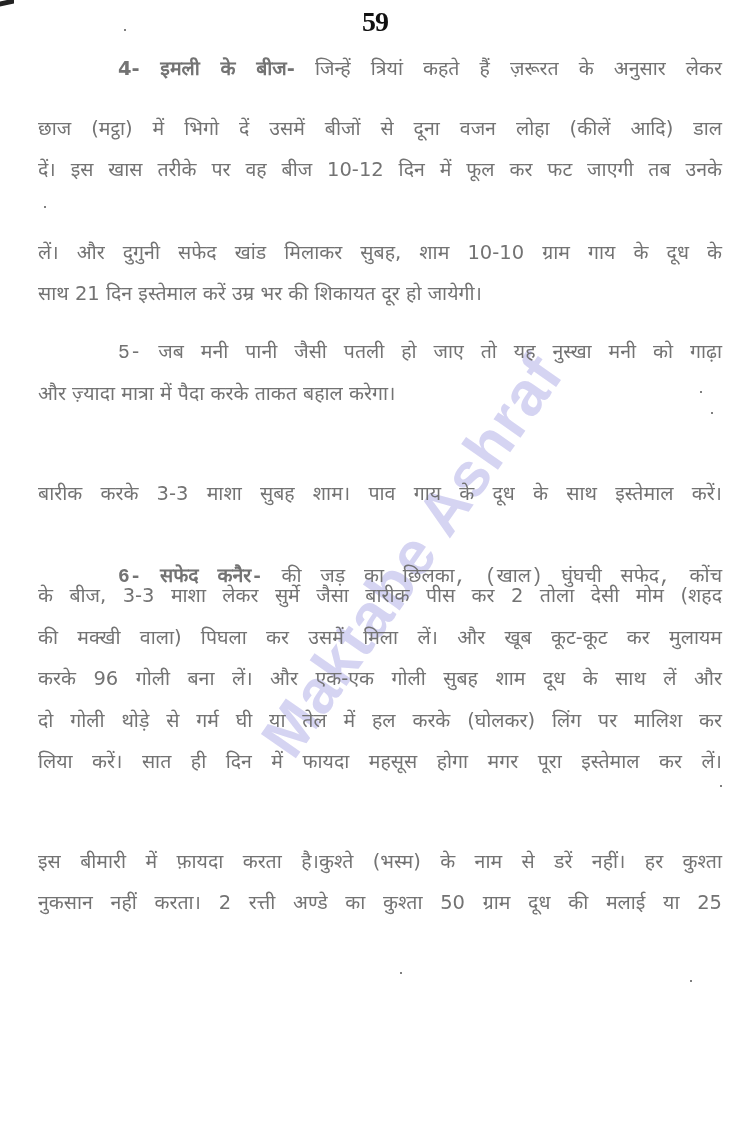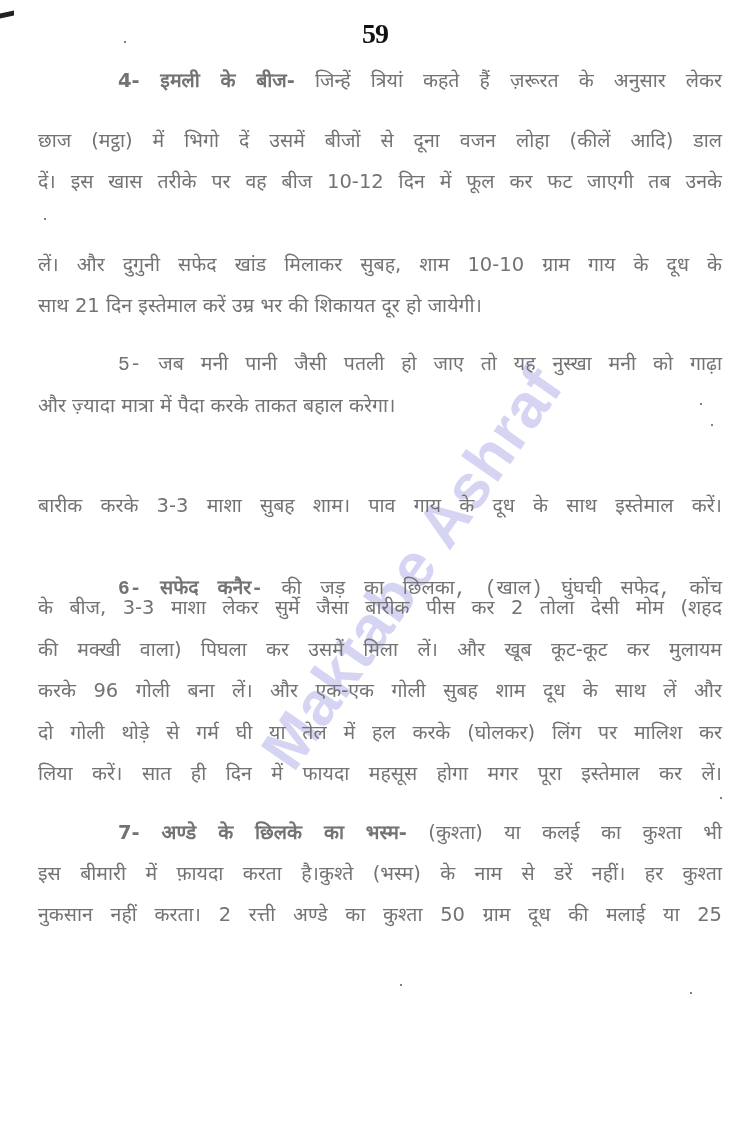--- a/index.html
+++ b/index.html
@@ -14,21 +14,20 @@
       overflow: hidden;
       font-family: "DejaVu Sans", sans-serif;
       color: #111111;
     }
     .page {
       position: absolute;
       left: 0; top: 0;
       width: 750px;
       height: 811px;
       background: #ffffff;
-      margin-top: 12px;
     }
     .page-number {
       position: absolute;
       top: 6px;
       left: 0;
       width: 750px;
       text-align: center;
       font-family: "Liberation Serif", serif;
       font-weight: bold;
       font-size: 28px;
@@ -108,21 +107,20 @@
 
   <div class="line" style="top:477px;">बारीक करके 3-3 माशा सुबह शाम। पाव गाय के दूध के साथ इस्तेमाल करें।</div>
 
   <div class="line indent" style="top:560px;font-family:Liberation Mono, monospace;"><span class="heading">6- सफेद कनैर-</span> <span>की जड़ का छिलका, (खाल) घुंघची सफेद, कोंच</span></div>
   <div class="line" style="top:579px;">के बीज, 3-3 माशा लेकर सुर्मे जैसा बारीक पीस कर 2 तोला देसी मोम (शहद</div>
   <div class="line" style="top:621px;">की मक्खी वाला) पिघला कर उसमें मिला लें। और खूब कूट-कूट कर मुलायम</div>
   <div class="line" style="top:662px;">करके 96 गोली बना लें। और एक-एक गोली सुबह शाम दूध के साथ लें और</div>
   <div class="line" style="top:745px;">लिया करें। सात ही दिन में फायदा महसूस होगा मगर पूरा इस्तेमाल कर लें।</div>
   <div class="line" style="top:704px;">दो गोली थोड़े से गर्म घी या तेल में हल करके (घोलकर) लिंग पर मालिश कर</div>
 
-  <div class="line indent" style="top:804px;"><span class="heading">7- अण्डे के छिलके का भस्म-</span> <span>(कुश्ता) या कलई का कुश्ता भी</span></div>
   <div class="line" style="top:845px;">इस बीमारी में फ़ायदा करता है।कुश्ते (भस्म) के नाम से डरें नहीं। हर कुश्ता</div>
   <div class="line" style="top:886px;">नुकसान नहीं करता। 2 रत्ती अण्डे का कुश्ता 50 ग्राम दूध की मलाई या 25</div>
 
   <div class="speck" style="left:124px; top:29px;"></div>
   <div class="speck" style="left:44px; top:206px;"></div>
   <div class="speck" style="left:700px; top:391px;"></div>
   <div class="speck" style="left:711px; top:412px;"></div>
   <div class="speck" style="left:720px; top:785px;"></div>
   <div class="speck" style="left:690px; top:980px;"></div>
   <div class="speck" style="left:400px; top:972px;"></div>

